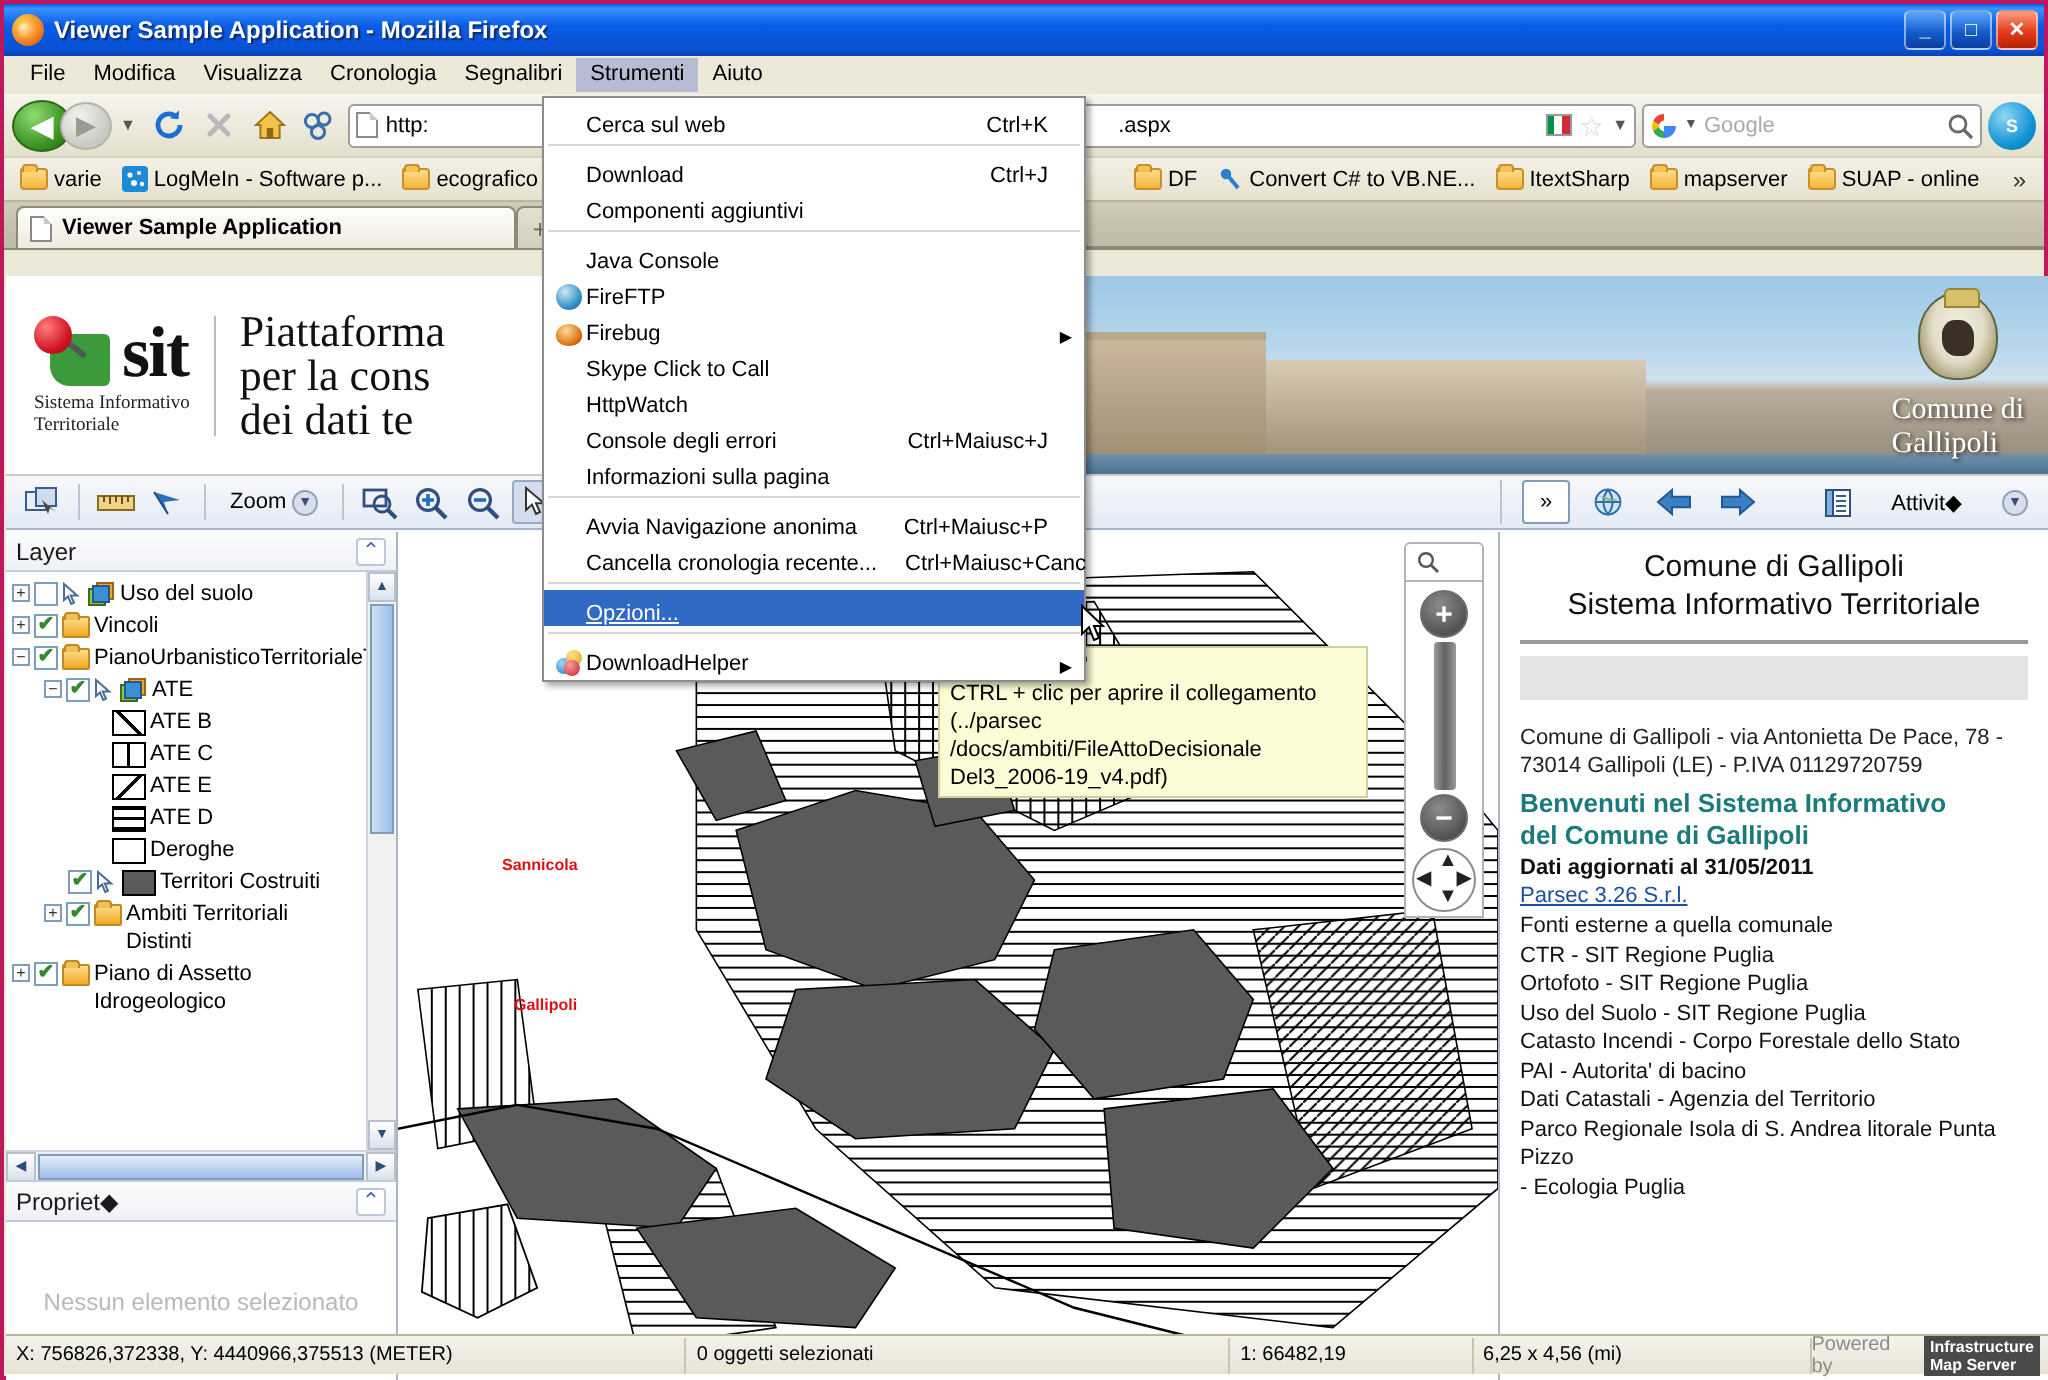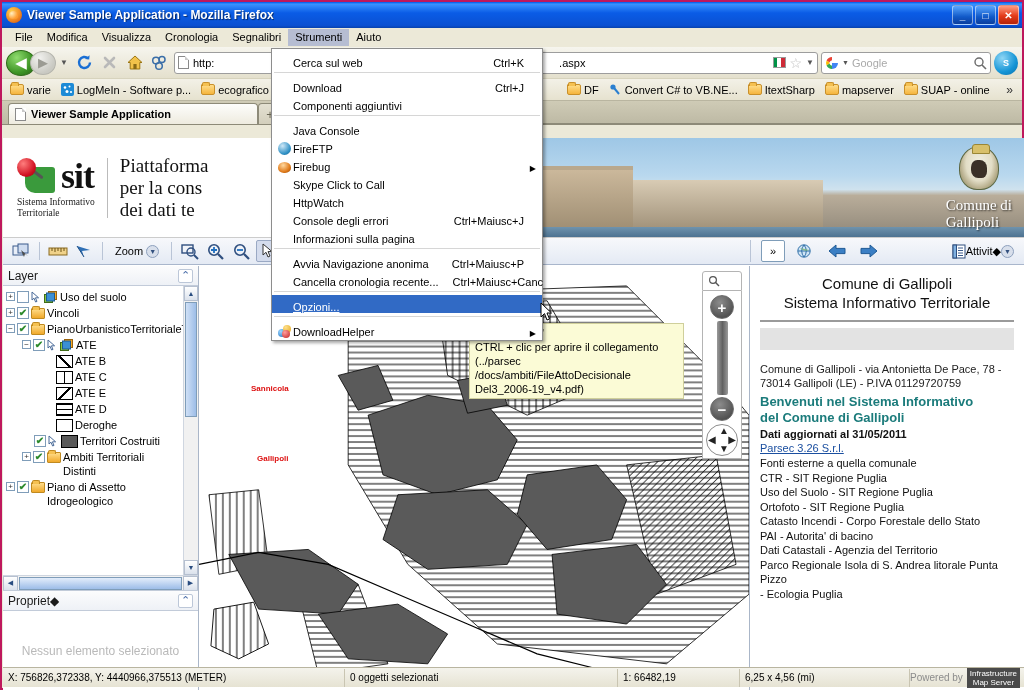--- a/index.html
+++ b/index.html
@@ -159,21 +159,21 @@
   .sit-mark { width:42px;height:38px;position:relative; }
   .sit-mark .sq { position:absolute; left:8px; top:10px; width:30px;height:26px;
      background:#3a9a3c; border-radius:3px 3px 3px 10px;}
   .sit-mark .pin { position:absolute; left:0px; top:1px; width:19px;height:19px;border-radius:50%;
      background:radial-gradient(circle at 33% 30%,#ff7d7d,#cf1020 65%,#8e0712); }
   .sit-mark .pin-stem{ position:absolute; left:15px; top:16px; width:12px;height:3px;
      background:#555; transform:rotate(38deg); border-radius:2px;}
   .sit-word { font-family:"Liberation Serif", serif; font-size:36px; font-weight:bold; letter-spacing:-1px; line-height:32px; color:#111;}
   .sit-sub { font-family:"Liberation Serif", serif; font-size:9.5px; color:#222; line-height:11px; margin-top:2px;}
   .banner-div { width:1px; background:#bbb; height:60px; align-self:center; }
-  .banner-tag { font-family:"Liberation Serif", serif; font-size:19px; color:#111; line-height:22px; }
+  .banner-tag { font-family:"Liberation Serif", serif; font-size:22px; color:#111; line-height:22px; }
   #banner-photo {
     flex:1; position:relative; overflow:hidden;
     background:linear-gradient(180deg,#9ec7e6 0%,#b9d8ee 38%,#cfe2ee 52%,#b9ad9a 58%,#8e8678 100%);
   }
   .castle {
     position:absolute; left:80px; top:28px; width:250px; height:62px;
     background:linear-gradient(180deg,#cbb89b,#a08f74);
     border-top:4px solid #b9a88d;
   }
   .castle:before{
@@ -206,21 +206,21 @@
   #mt-right{ display:flex; align-items:center; gap:8px; padding:0 10px; width:274px; border-left:1px solid #b9c4d6;}
   .mt-btn {
     width:24px;height:22px; display:flex;align-items:center;justify-content:center;
     cursor:pointer; border:1px solid transparent; border-radius:2px;
   }
   .mt-btn.pressed{ background:#d4dced; border:1px solid #9aa9c4; }
   .mt-sep { width:1px; height:18px; background:#b9c4d6; margin:0 4px; }
   .mt-zoom { display:flex;align-items:center;gap:3px;padding:0 6px;cursor:pointer;font-size:11px;}
   .caret { width:13px;height:13px;border-radius:50%;background:#d8dfeb;border:1px solid #8da0bd;
     display:flex;align-items:center;justify-content:center;font-size:7px;color:#33507e;}
-  .mt-att{display:flex;align-items:center;gap:0;cursor:pointer;font-size:11px;}
+  .mt-att{display:flex;align-items:center;gap:20px;cursor:pointer;font-size:11px;}
 
   
   #work { position:absolute; left:0; top:128px; right:0; bottom:0; display:flex; }
   #leftpanel { width:196px; background:#fff; border-right:1px solid #9bb; display:flex; flex-direction:column;
      border-right:1px solid #aab6c8; }
 
   .panel-head {
     height:20px; background:linear-gradient(180deg,#fcfcfd,#eef1f6);
     border-bottom:1px solid #c2cbd9; display:flex; align-items:center;
     padding:0 5px; font-size:12px; color:#1a1a1a;
@@ -272,21 +272,21 @@
      display:flex;align-items:center;justify-content:center;font-size:7px;color:#2a4d80;cursor:pointer;}
   .hscroll .thumb{ height:13px; margin:1px; background:linear-gradient(180deg,#e3edfb,#9dbde8); border:1px solid #7f9db9;}
 
   #prop-panel { height:100px; border-top:1px solid #c2cbd9; display:flex; flex-direction:column; }
   #prop-body { flex:1; display:flex; align-items:center; justify-content:center; }
   #prop-empty { color:#b9b9b9; font-size:12px; }
 
   
   #mapwrap { flex:1; position:relative; background:#fff; overflow:hidden; border-right:1px solid #aab6c8; }
   #mapcanvas { position:absolute; inset:0; background:#fff; }
-  .lab { position:absolute; color:#d11; font-size:8px; font-weight:bold; }
+  .lab { position:absolute; color:#d11; font-size:8px; font-weight:bold;margin-top:44px; }
 
   
   #navwidget { position:absolute; right:7px; top:5px; width:40px; }
   #nav-search { width:40px;height:20px;background:#fff;border:1px solid #b4b4b4;border-radius:3px 3px 0 0;
     display:flex;align-items:center;justify-content:flex-start;padding-left:5px;}
   #nav-rail { width:40px; background:#fff; border:1px solid #b4b4b4; border-top:0;
      display:flex;flex-direction:column;align-items:center;padding:4px 0 2px 0; }
   .nav-circ{ width:24px;height:24px;border-radius:50%;background:radial-gradient(circle at 35% 30%,#fff,#c9c9c9 70%);
     border:1px solid #6d6d6d; display:flex;align-items:center;justify-content:center;
     color:#fff; font-size:15px; font-weight:bold; cursor:pointer;
@@ -315,22 +315,22 @@
 
   
   #statusbar {
     position:absolute; left:1px; bottom:1px; width:1021px; height:20px;
     background:linear-gradient(180deg,#f4f3ec,#e6e3d3);
     border-top:1px solid #b9b5a0; display:flex; align-items:center; font-size:10px;
   }
   .sb-cell { height:18px; display:flex; align-items:center; padding:0 5px;
      border-right:1px solid #c9c5b2; white-space:nowrap; overflow:hidden; }
   #sb-powered { margin-left:auto; display:flex; align-items:center; gap:4px; padding-right:4px; border:0;}
-  #sb-ims { background:#4a4a4a; color:#fff; font-size:8px; font-weight:normal; line-height:9px;
-     padding:1px 3px; text-align:center; }
+  #sb-ims { background:#4a4a4a; color:#fff; font-size:8px; font-weight:bold; line-height:9px;
+     padding:1px 3px; }
 
   
   #toolsmenu {
     position:absolute; left:269px; top:46px; width:272px;
     background:#fff; border:1px solid #8d8d8d;
     box-shadow:2px 2px 3px rgba(0,0,0,.35);
     padding:2px 0; z-index:60; font-size:11px;
   }
   .mi { display:flex; align-items:flex-end; height:18px; padding:0 6px 0 4px; cursor:pointer; }
   .mi .mi-ico { width:17px; flex:0 0 auto; display:flex; align-items:center; justify-content:center;}
@@ -820,22 +820,22 @@
           <div>73014 Gallipoli (LE) - P.IVA 01129720759</div>
         </div>
         <div id="rp-welcome">
           <div>Benvenuti nel Sistema Informativo</div>
           <div>del Comune di Gallipoli</div>
         </div>
         <div id="rp-updated">Dati aggiornati al 31/05/2011</div>
         <div id="rp-parsec">Parsec 3.26 S.r.l.</div>
         <div class="rp-line" style="margin-top:2px">Fonti esterne a quella comunale</div>
         <div class="rp-line">CTR - SIT Regione Puglia</div>
+        <div class="rp-line">Ortofoto - SIT Regione Puglia</div>
         <div class="rp-line">Uso del Suolo - SIT Regione Puglia</div>
-        <div class="rp-line">Ortofoto - SIT Regione Puglia</div>
         <div class="rp-line">Catasto Incendi - Corpo Forestale dello Stato</div>
         <div class="rp-line">PAI - Autorita' di bacino</div>
         <div class="rp-line">Dati Catastali - Agenzia del Territorio</div>
         <div class="rp-line">Parco Regionale Isola di S. Andrea litorale Punta Pizzo</div>
         <div class="rp-line">- Ecologia Puglia</div>
       </div>
     </div>
   </div>
 
   <div id="statusbar">

